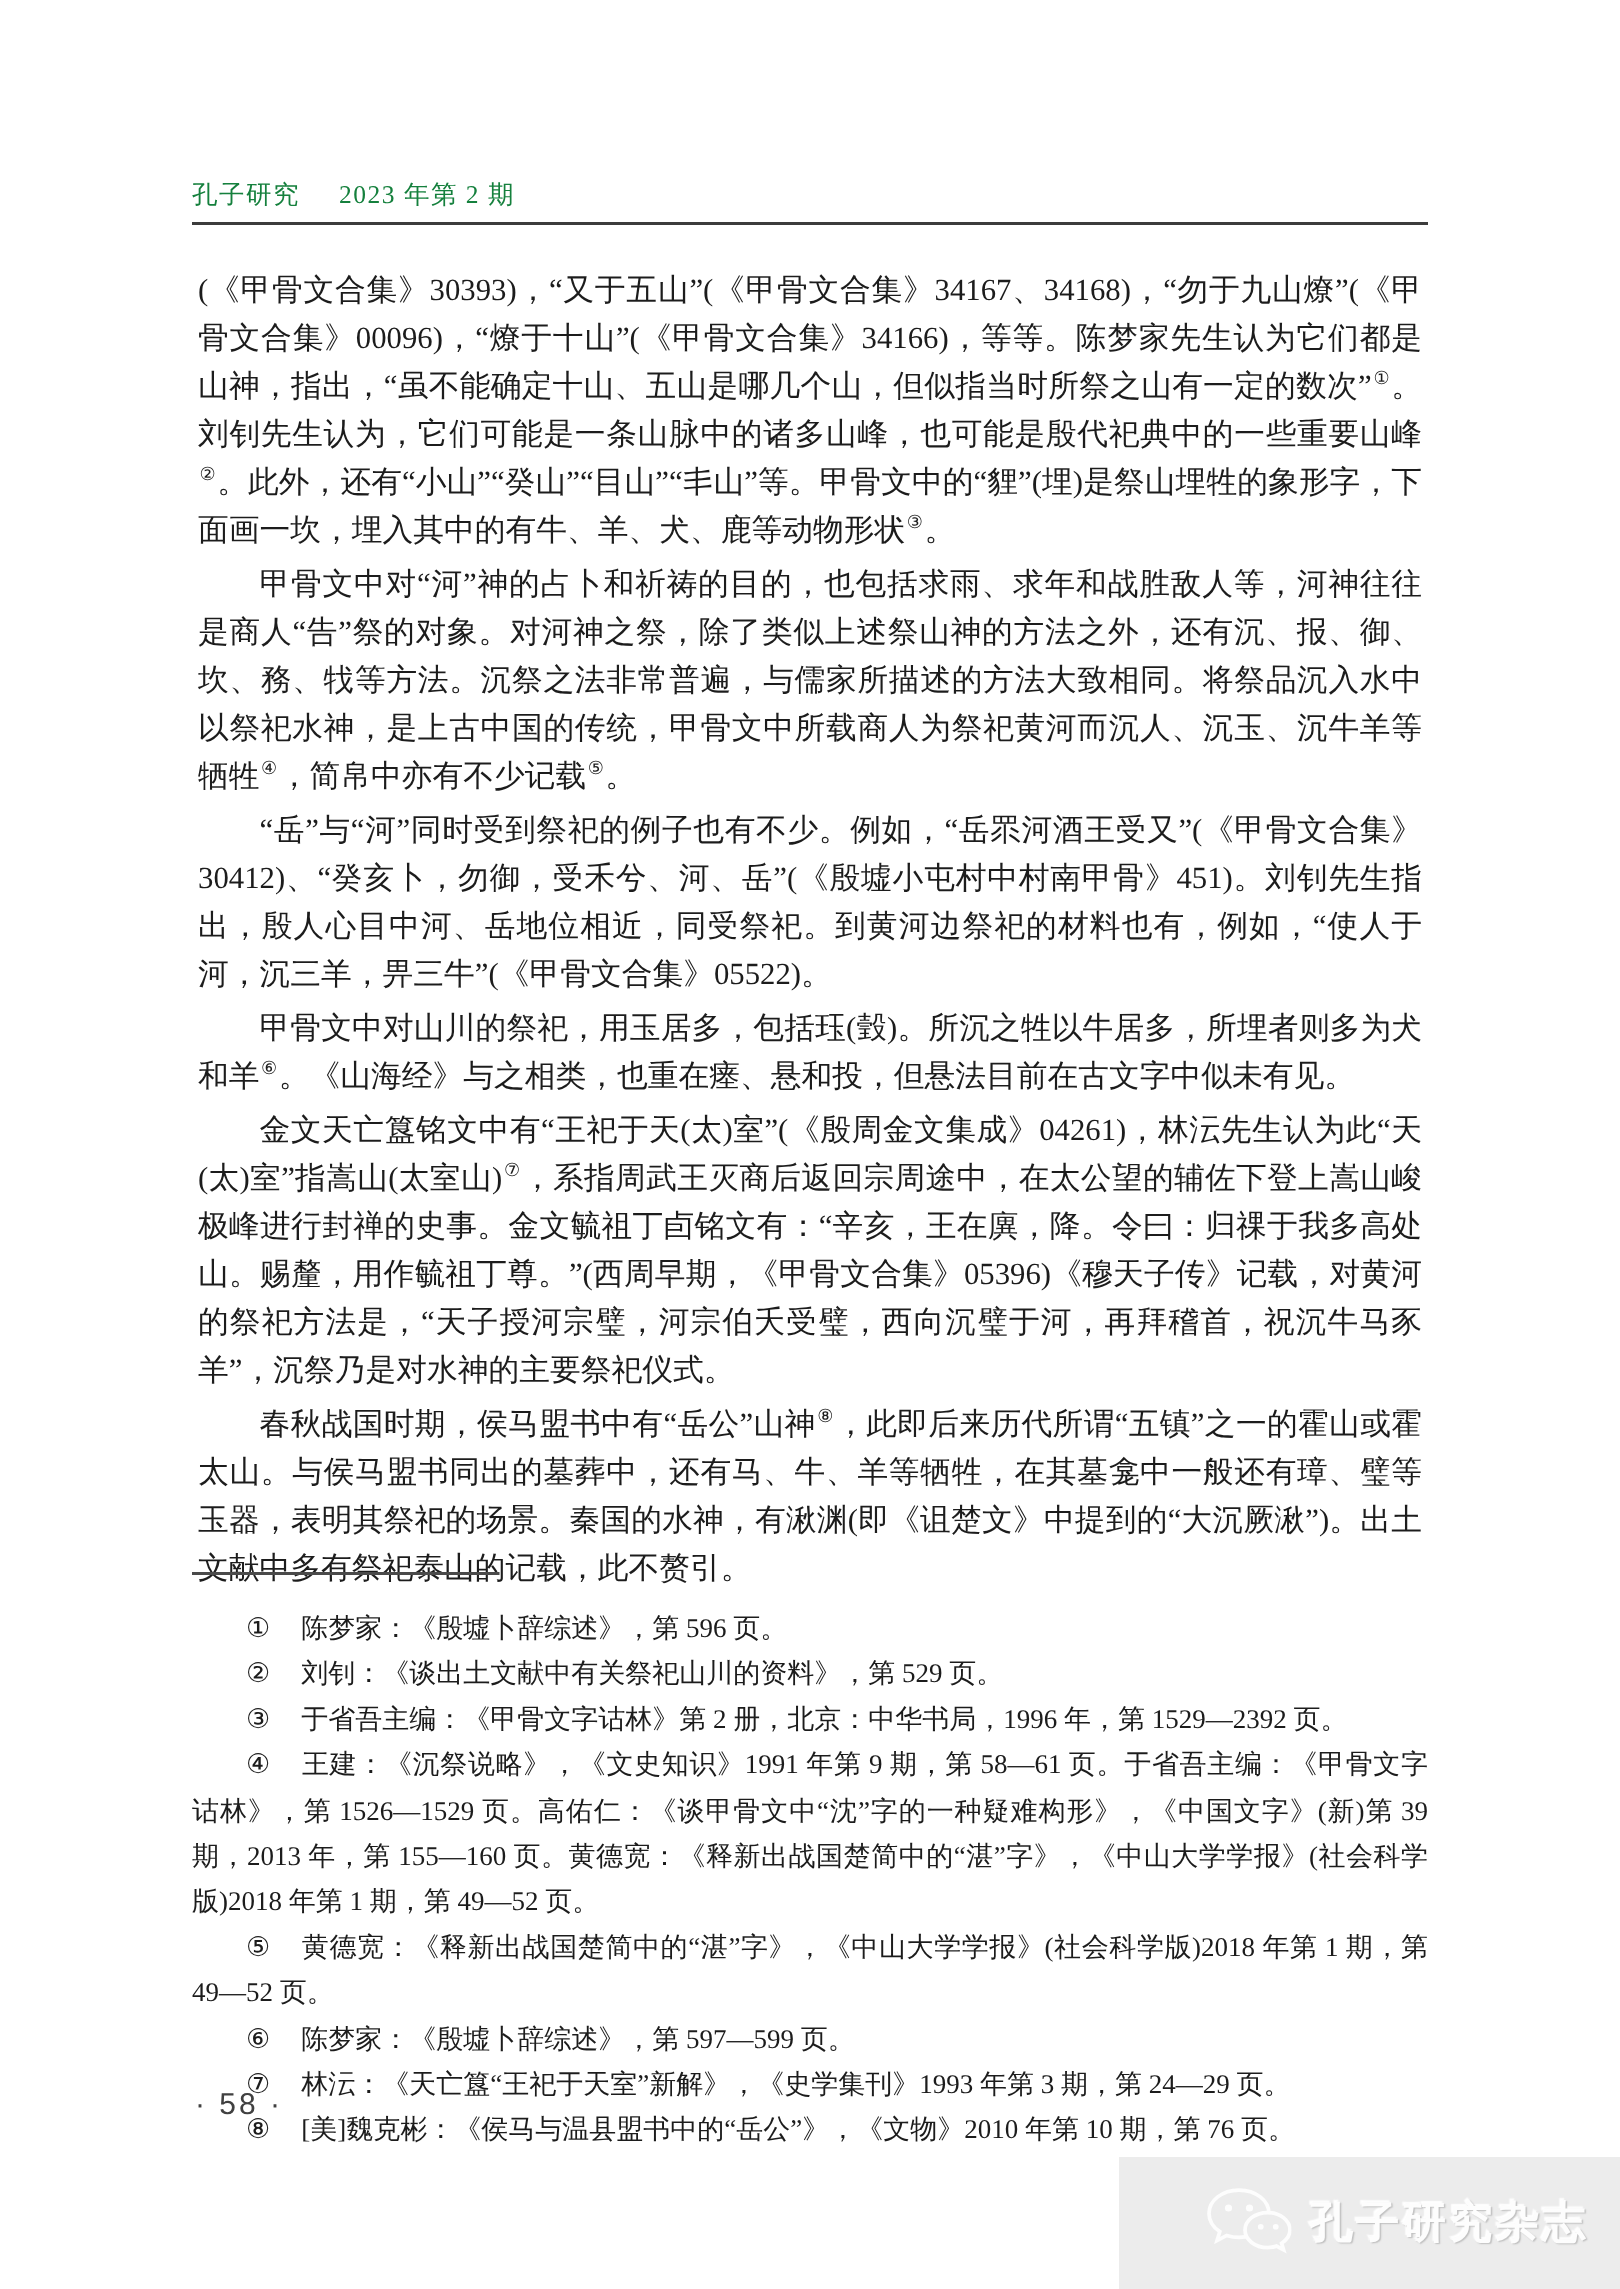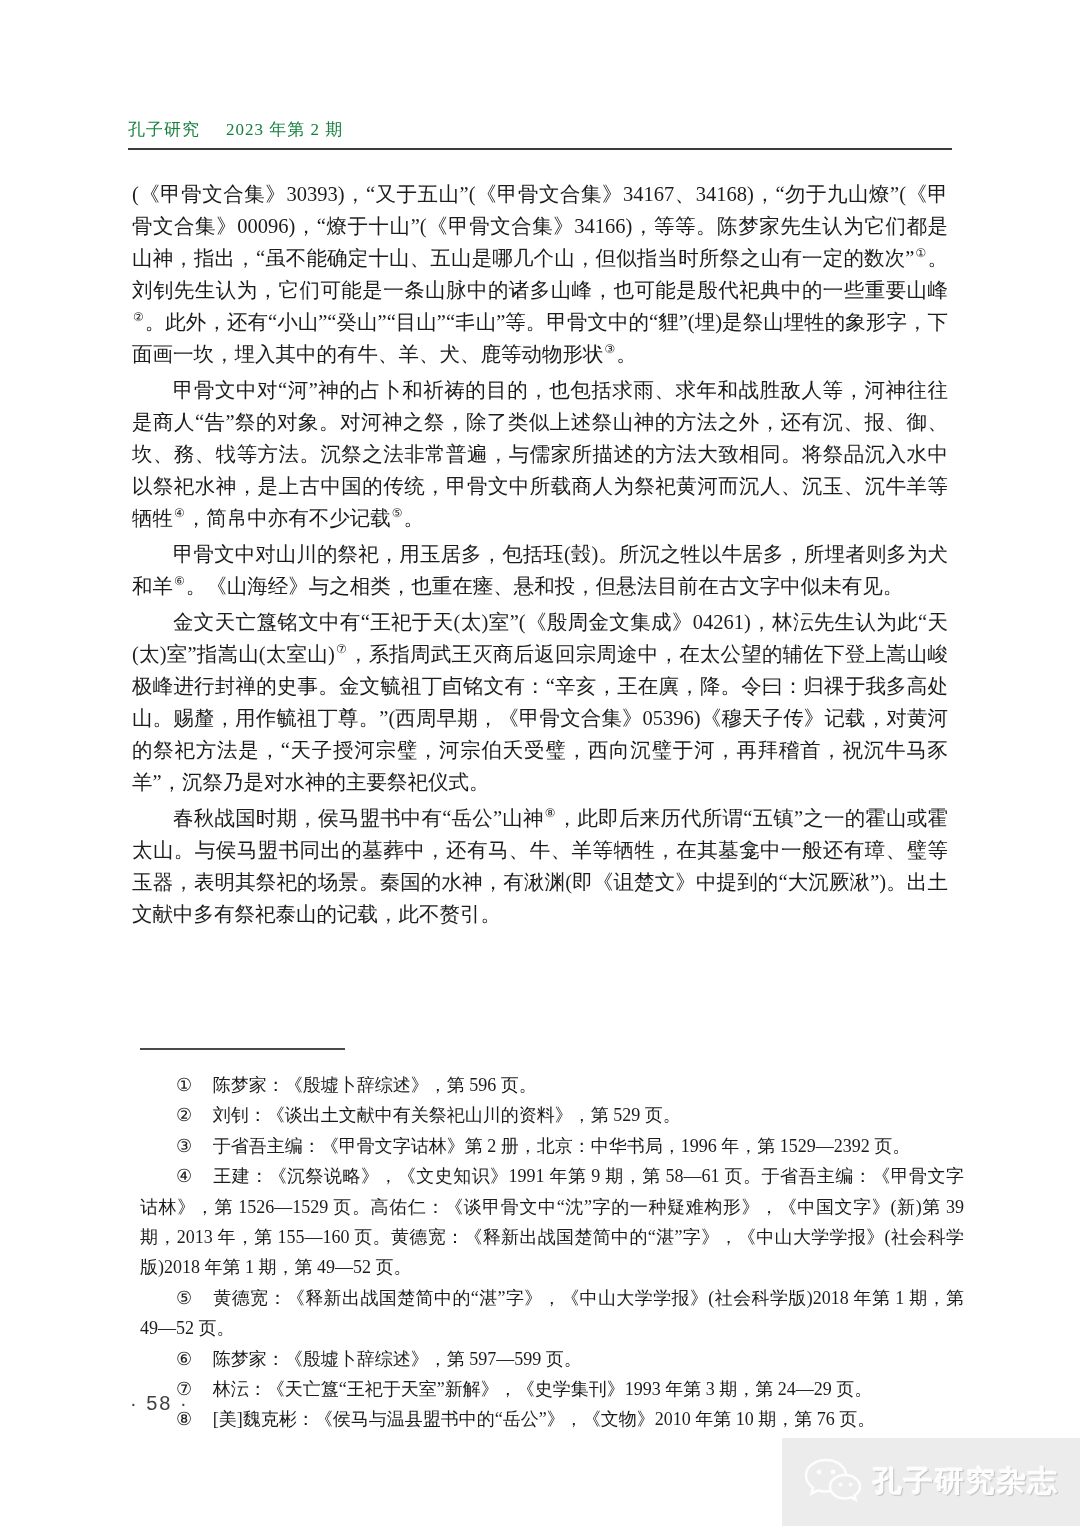--- a/index.html
+++ b/index.html
@@ -16,33 +16,33 @@
   .header-rule{border:none;border-top:2px solid #3c3c3c;margin:7px 0 0 0;width:100%;}
   
   .content{position:absolute;top:174px;left:128px;width:824px;}
   p.body-para{
     font-size:20.5px;line-height:32px;margin:4px;
     text-align:justify;text-justify:inter-ideograph;
   }
   p.body-para.indent{text-indent:2em;}
   sup.fnref{font-size:12px;vertical-align:super;line-height:0;padding:0 1px;}
   
-  .footnotes{position:absolute;top:1048px;left:140px;width:824px;}
+  .footnotes{position:absolute;top:1048px;left:128px;width:824px;}
   .fn-rule{border:none;border-top:2px solid #4a4a4a;width:205px;margin:0 0 20px 0;}
   p.fn{font-size:18px;line-height:30.4px;margin:0;text-align:justify;text-indent:2em;}
   .fn-marker{margin-right:1.15em;}
   
   .page-number{
     position:absolute;left:130px;top:1392px;font-size:20px;color:#404040;
     font-family:"Liberation Sans","DejaVu Sans",sans-serif;letter-spacing:2px;
   }
   
   .watermark{
     position:absolute;right:0;bottom:0;width:298px;height:88px;
-    background:#ececec;display:flex;align-items:center;justify-content:center;gap:12px;
+    background:#ececec;display:flex;align-items:center;justify-content:center;gap:12px;padding-left:36px;
   }
   .wm-text{
     font-family:"Liberation Sans","DejaVu Sans",sans-serif;
     font-size:29px;font-weight:bold;letter-spacing:2px;color:#fdfdfd;
     text-shadow:1px 1px 1px #bfbfbf,-1px -1px 1px #ffffff;
   }
   .wm-icon{flex:0 0 auto;}
 </style>
 </head>
 <body>
@@ -52,20 +52,21 @@
   <div class="header">
     <div class="header-line">
       <span>孔子研究</span><span class="issue">2023 年第 2 期</span>
     </div>
     <hr class="header-rule">
   </div>
 
   <div class="content">
       <p class="body-para">(《甲骨文合集》30393)，“又于五山”(《甲骨文合集》34167、34168)，“勿于九山燎”(《甲骨文合集》00096)，“燎于十山”(《甲骨文合集》34166)，等等。陈梦家先生认为它们都是山神，指出，“虽不能确定十山、五山是哪几个山，但似指当时所祭之山有一定的数次”<sup class="fnref">①</sup>。刘钊先生认为，它们可能是一条山脉中的诸多山峰，也可能是殷代祀典中的一些重要山峰<sup class="fnref">②</sup>。此外，还有“小山”“癸山”“目山”“丯山”等。甲骨文中的“貍”(埋)是祭山埋牲的象形字，下面画一坎，埋入其中的有牛、羊、犬、鹿等动物形状<sup class="fnref">③</sup>。</p>
       <p class="body-para indent">甲骨文中对“河”神的占卜和祈祷的目的，也包括求雨、求年和战胜敌人等，河神往往是商人“告”祭的对象。对河神之祭，除了类似上述祭山神的方法之外，还有沉、报、御、坎、務、牫等方法。沉祭之法非常普遍，与儒家所描述的方法大致相同。将祭品沉入水中以祭祀水神，是上古中国的传统，甲骨文中所载商人为祭祀黄河而沉人、沉玉、沉牛羊等牺牲<sup class="fnref">④</sup>，简帛中亦有不少记载<sup class="fnref">⑤</sup>。</p>
+      <p class="body-para indent">“岳”与“河”同时受到祭祀的例子也有不少。例如，“岳眔河酒王受又”(《甲骨文合集》30412)、“癸亥卜，勿御，受禾兮、河、岳”(《殷墟小屯村中村南甲骨》451)。刘钊先生指出，殷人心目中河、岳地位相近，同受祭祀。到黄河边祭祀的材料也有，例如，“使人于河，沉三羊，畀三牛”(《甲骨文合集》05522)。</p>
       <p class="body-para indent">甲骨文中对山川的祭祀，用玉居多，包括珏(瑴)。所沉之牲以牛居多，所埋者则多为犬和羊<sup class="fnref">⑥</sup>。《山海经》与之相类，也重在瘗、悬和投，但悬法目前在古文字中似未有见。</p>
       <p class="body-para indent">金文天亡簋铭文中有“王祀于天(太)室”(《殷周金文集成》04261)，林沄先生认为此“天(太)室”指嵩山(太室山)<sup class="fnref">⑦</sup>，系指周武王灭商后返回宗周途中，在太公望的辅佐下登上嵩山峻极峰进行封禅的史事。金文毓祖丁卣铭文有：“辛亥，王在廙，降。令曰：归祼于我多高处山。赐釐，用作毓祖丁尊。”(西周早期，《甲骨文合集》05396)《穆天子传》记载，对黄河的祭祀方法是，“天子授河宗璧，河宗伯夭受璧，西向沉璧于河，再拜稽首，祝沉牛马豕羊”，沉祭乃是对水神的主要祭祀仪式。</p>
       <p class="body-para indent">春秋战国时期，侯马盟书中有“岳公”山神<sup class="fnref">⑧</sup>，此即后来历代所谓“五镇”之一的霍山或霍太山。与侯马盟书同出的墓葬中，还有马、牛、羊等牺牲，在其墓龛中一般还有璋、璧等玉器，表明其祭祀的场景。秦国的水神，有湫渊(即《诅楚文》中提到的“大沉厥湫”)。出土文献中多有祭祀泰山的记载，此不赘引。</p>
     </div>
 
   <div class="footnotes">
     <hr class="fn-rule">
     <div>
         <p class="fn"><span class="fn-marker">①</span><span>陈梦家：《殷墟卜辞综述》，第 596 页。</span></p>
         <p class="fn"><span class="fn-marker">②</span><span>刘钊：《谈出土文献中有关祭祀山川的资料》，第 529 页。</span></p>

